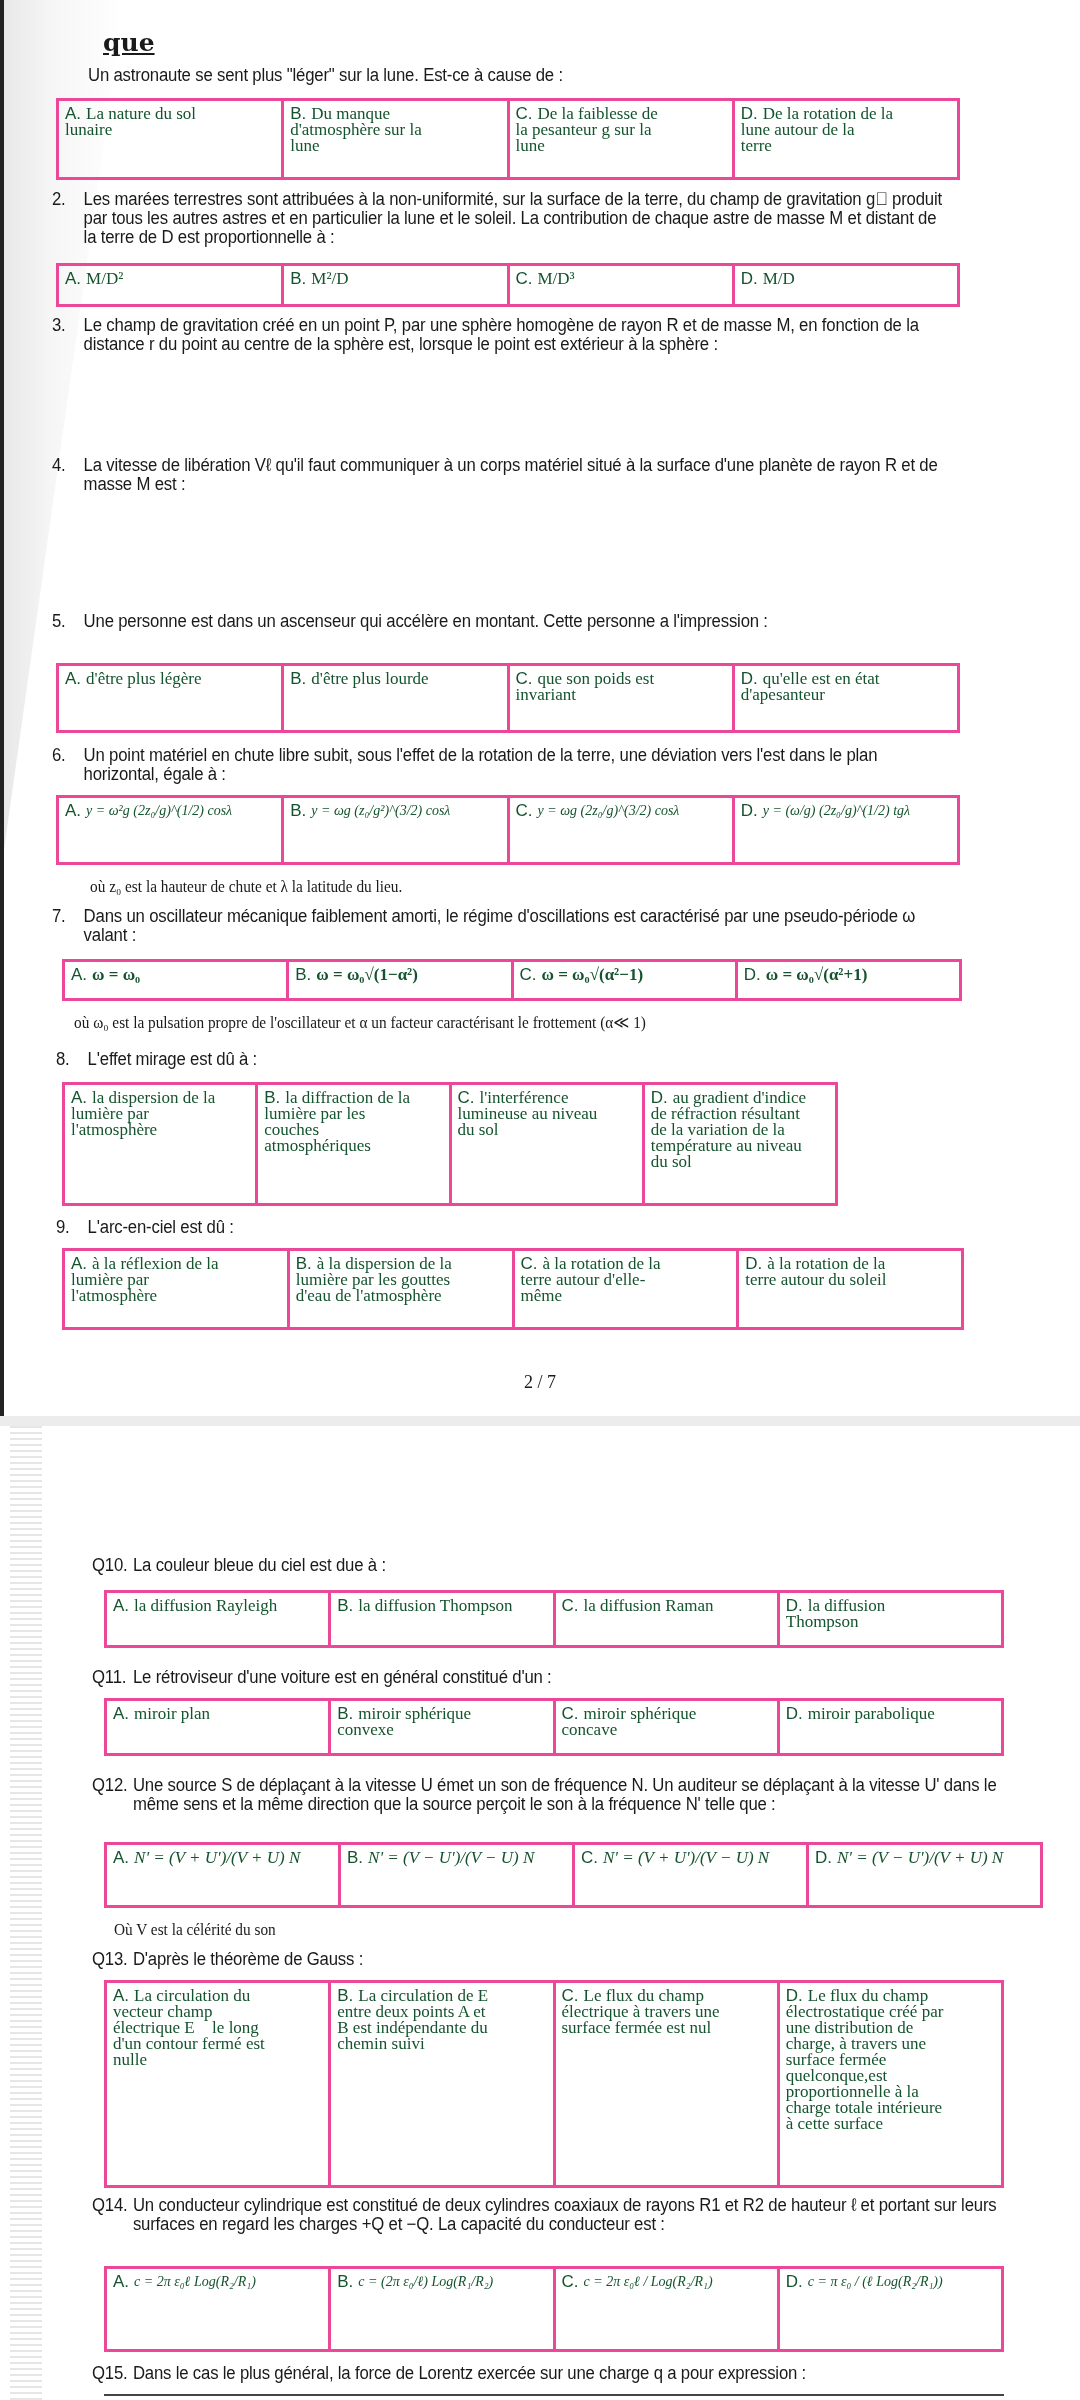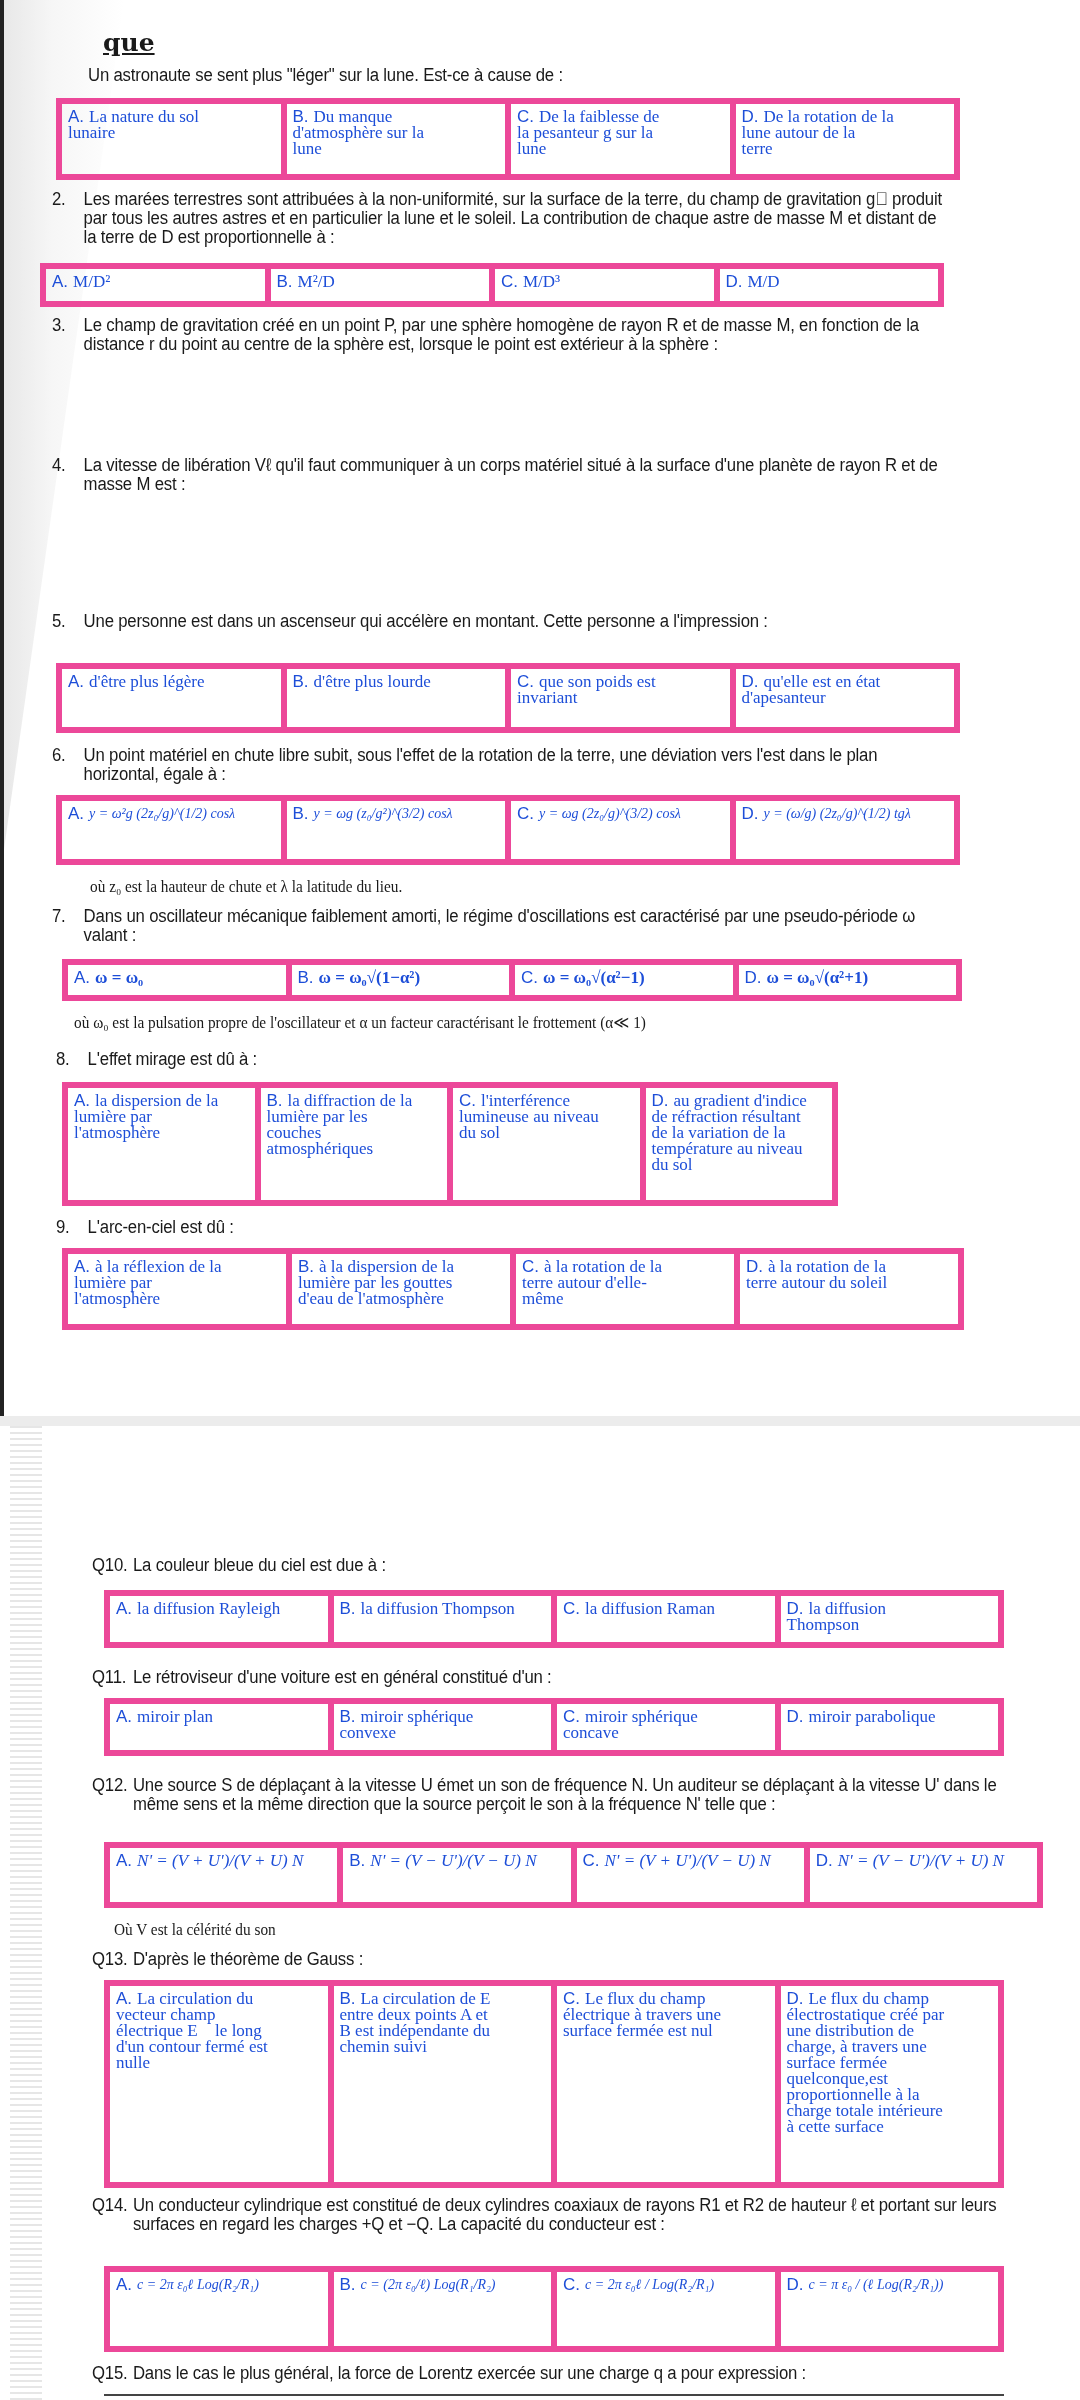--- a/index.html
+++ b/index.html
@@ -39,23 +39,23 @@
   .q2 .num { width: 44px; }
   .note {
     position: absolute; font-family: "Liberation Serif", serif; font-size: 17px;
     transform: scaleX(0.9); transform-origin: left top;
   }
   table.opts {
     position: absolute; border-collapse: collapse; table-layout: fixed;
     border-top: 2px solid #333; border-bottom: 2px solid #333;
   }
   table.opts td {
-    border: 6px solid #ec4899; vertical-align: top; padding: 5px 6px 2px 6px;
+    border: 3px solid #ec4899; vertical-align: top; padding: 5px 6px 2px 6px;
     font-family: "Liberation Serif", serif; font-size: 17px; line-height: 16px;
-    color: #1d4ed8;
+    color: #14532d;
   }
   .lbl { font-family: "Liberation Sans", sans-serif; font-size: 17px; margin-right: 5px; }
   .opt-text { white-space: pre-line; }
   td.math { vertical-align: middle; font-family: "DejaVu Serif", serif; font-style: italic; font-size: 16px; }
   td.math .lbl { font-style: normal; vertical-align: top; }
   .pagenum {
     position: absolute; left: 0; width: 1080px; top: 1372px; text-align: center;
     font-family: "Liberation Serif", serif; font-size: 18px;
   }
 </style>
@@ -85,21 +85,21 @@
       <td><span class="lbl">D.</span><span class="opt-text">De la rotation de la
 lune autour  de la
 terre</span></td>
     </tr>
   </tbody>
     </table>
 
   <div class="q" style="left:52px; top:190px; width:1000px;">
     <span class="num">2.</span><span class="body" style="width:930px;">Les marées terrestres sont attribuées à la non-uniformité, sur la surface de la terre, du champ de gravitation g⃗ produit par tous les autres astres et en particulier la lune et le soleil. La contribution de chaque astre de masse M et distant de la terre  de D est proportionnelle à :</span>
   </div>
-  <table class="opts" style="left:40px; top:263px; width:904px; height:44px;">
+  <table class="opts" style="left:56px; top:263px; width:904px; height:44px;">
     <tbody>
         <tr>
       <td class="math" style="font-style:normal"><span class="lbl">A.</span><span>M/D²</span></td>
       <td class="math" style="font-style:normal"><span class="lbl">B.</span><span>M²/D</span></td>
       <td class="math" style="font-style:normal"><span class="lbl">C.</span><span>M/D³</span></td>
       <td class="math" style="font-style:normal"><span class="lbl">D.</span><span>M/D</span></td>
     </tr>
   </tbody>
     </table>
 
@@ -196,20 +196,21 @@
 d'eau de l'atmosphère</span></td>
       <td><span class="lbl">C.</span><span class="opt-text">à la rotation de la
 terre autour d'elle-
 même</span></td>
       <td><span class="lbl">D.</span><span class="opt-text">à la rotation de la
 terre autour du soleil</span></td>
     </tr>
   </tbody>
     </table>
 
+  <div class="pagenum">2 / 7</div>
 </div>
 
 <div class="gap"></div>
 
 <div class="page page2">
   <div class="binding"></div>
 
   <div class="q q2" style="left:92px; top:130px;">
     <span class="num">Q10.</span><span class="body">La couleur bleue du ciel est due à :</span>
   </div>

